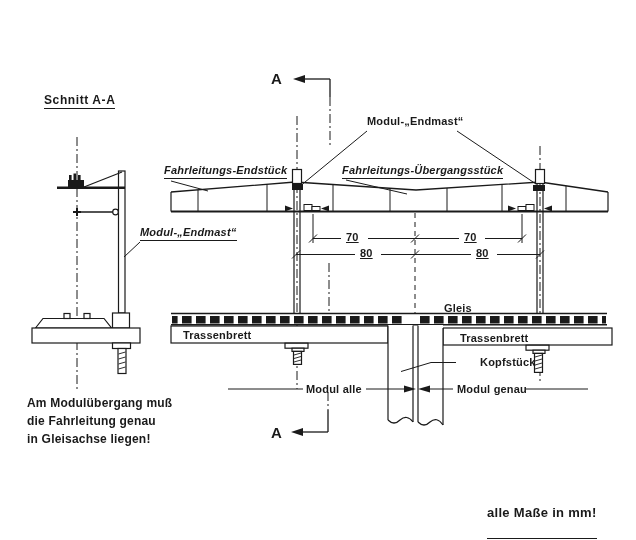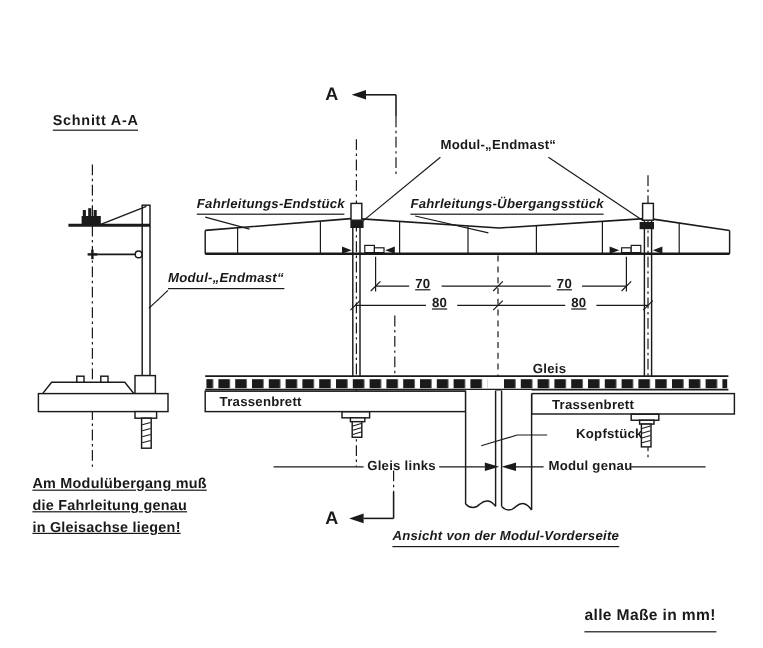--- a/index.html
+++ b/index.html
@@ -2,24 +2,24 @@
 <html><head>
 <meta charset="utf-8">
 <style>
   html,body{margin:0;padding:0;background:#ffffff;}
   .page{position:relative;width:636px;height:540px;background:#ffffff;overflow:hidden;
         font-family:"Liberation Sans",sans-serif;}
   .art{position:absolute;left:0;top:0;}
   .lbl{position:absolute;font:700 11px "Liberation Sans",sans-serif;color:#1a1a1a;
        white-space:nowrap;letter-spacing:.2px;line-height:1.15;}
   .ul{border-bottom:1.3px solid #1a1a1a;padding-bottom:1px;font-style:italic;}
-  .note{font:700 12px "Liberation Sans",sans-serif;line-height:18px;white-space:pre-line;text-decoration:underline;}
+  .note{font:700 12px "Liberation Sans",sans-serif;line-height:18px;white-space:pre-line;}
   .big{font:700 15px "Liberation Sans",sans-serif;}
   .title{font:700 12px "Liberation Sans",sans-serif;letter-spacing:.6px;}
-  .units{font:700 13px "Liberation Sans",sans-serif;letter-spacing:.3px;padding-bottom:6px;}
+  .units{font:700 13px "Liberation Sans",sans-serif;letter-spacing:.3px;padding-bottom:18px;}
   .sig{font:700 14px "DejaVu Sans Mono",monospace;color:#000000;letter-spacing:1px;margin-top:29px;}
   .dim{font:700 11px "Liberation Sans",sans-serif;text-decoration:underline;}
 </style>
 </head>
 <body>
 
 <div class="page">
 
 <svg class="art" width="636" height="540" viewBox="0 0 636 540" stroke="#1a1a1a" stroke-width="1.2" fill="none" stroke-linecap="butt">
 
@@ -215,25 +215,24 @@
 <div class="lbl big" style="left:271px;top:70px">A</div>
 <div class="lbl big" style="left:271px;top:424px">A</div>
 
 <div class="lbl" style="left:367px;top:115px">Modul-„Endmast“</div>
 <div class="lbl ul" style="left:164px;top:164px">Fahrleitungs-Endstück</div>
 <div class="lbl ul" style="left:342px;top:164px">Fahrleitungs-Übergangsstück</div>
 <div class="lbl" style="left:444px;top:302px">Gleis</div>
 <div class="lbl" style="left:183px;top:329px">Trassenbrett</div>
 <div class="lbl" style="left:460px;top:332px">Trassenbrett</div>
 <div class="lbl" style="left:480px;top:356px">Kopfstück</div>
-<div class="lbl" style="left:306px;top:383px">Gleis links</div>
+<div class="lbl" style="left:306px;top:383px">Modul alle</div>
 <div class="lbl" style="left:457px;top:383px">Modul genau</div>
 
 <div class="lbl dim" style="left:346px;top:231px">70</div>
 <div class="lbl dim" style="left:464px;top:231px">70</div>
 <div class="lbl dim" style="left:360px;top:247px">80</div>
 <div class="lbl dim" style="left:476px;top:247px">80</div>
 
-<div class="lbl ul" style="left:327px;top:441px">Ansicht von der Modul-Vorderseite</div>
 <div class="lbl units ul" style="left:487px;top:505px">alle Maße in mm!</div>
 <div class="sig" style="position:absolute;left:8px;top:519px">ThB</div>
 
 </div>
 
 </body></html>

